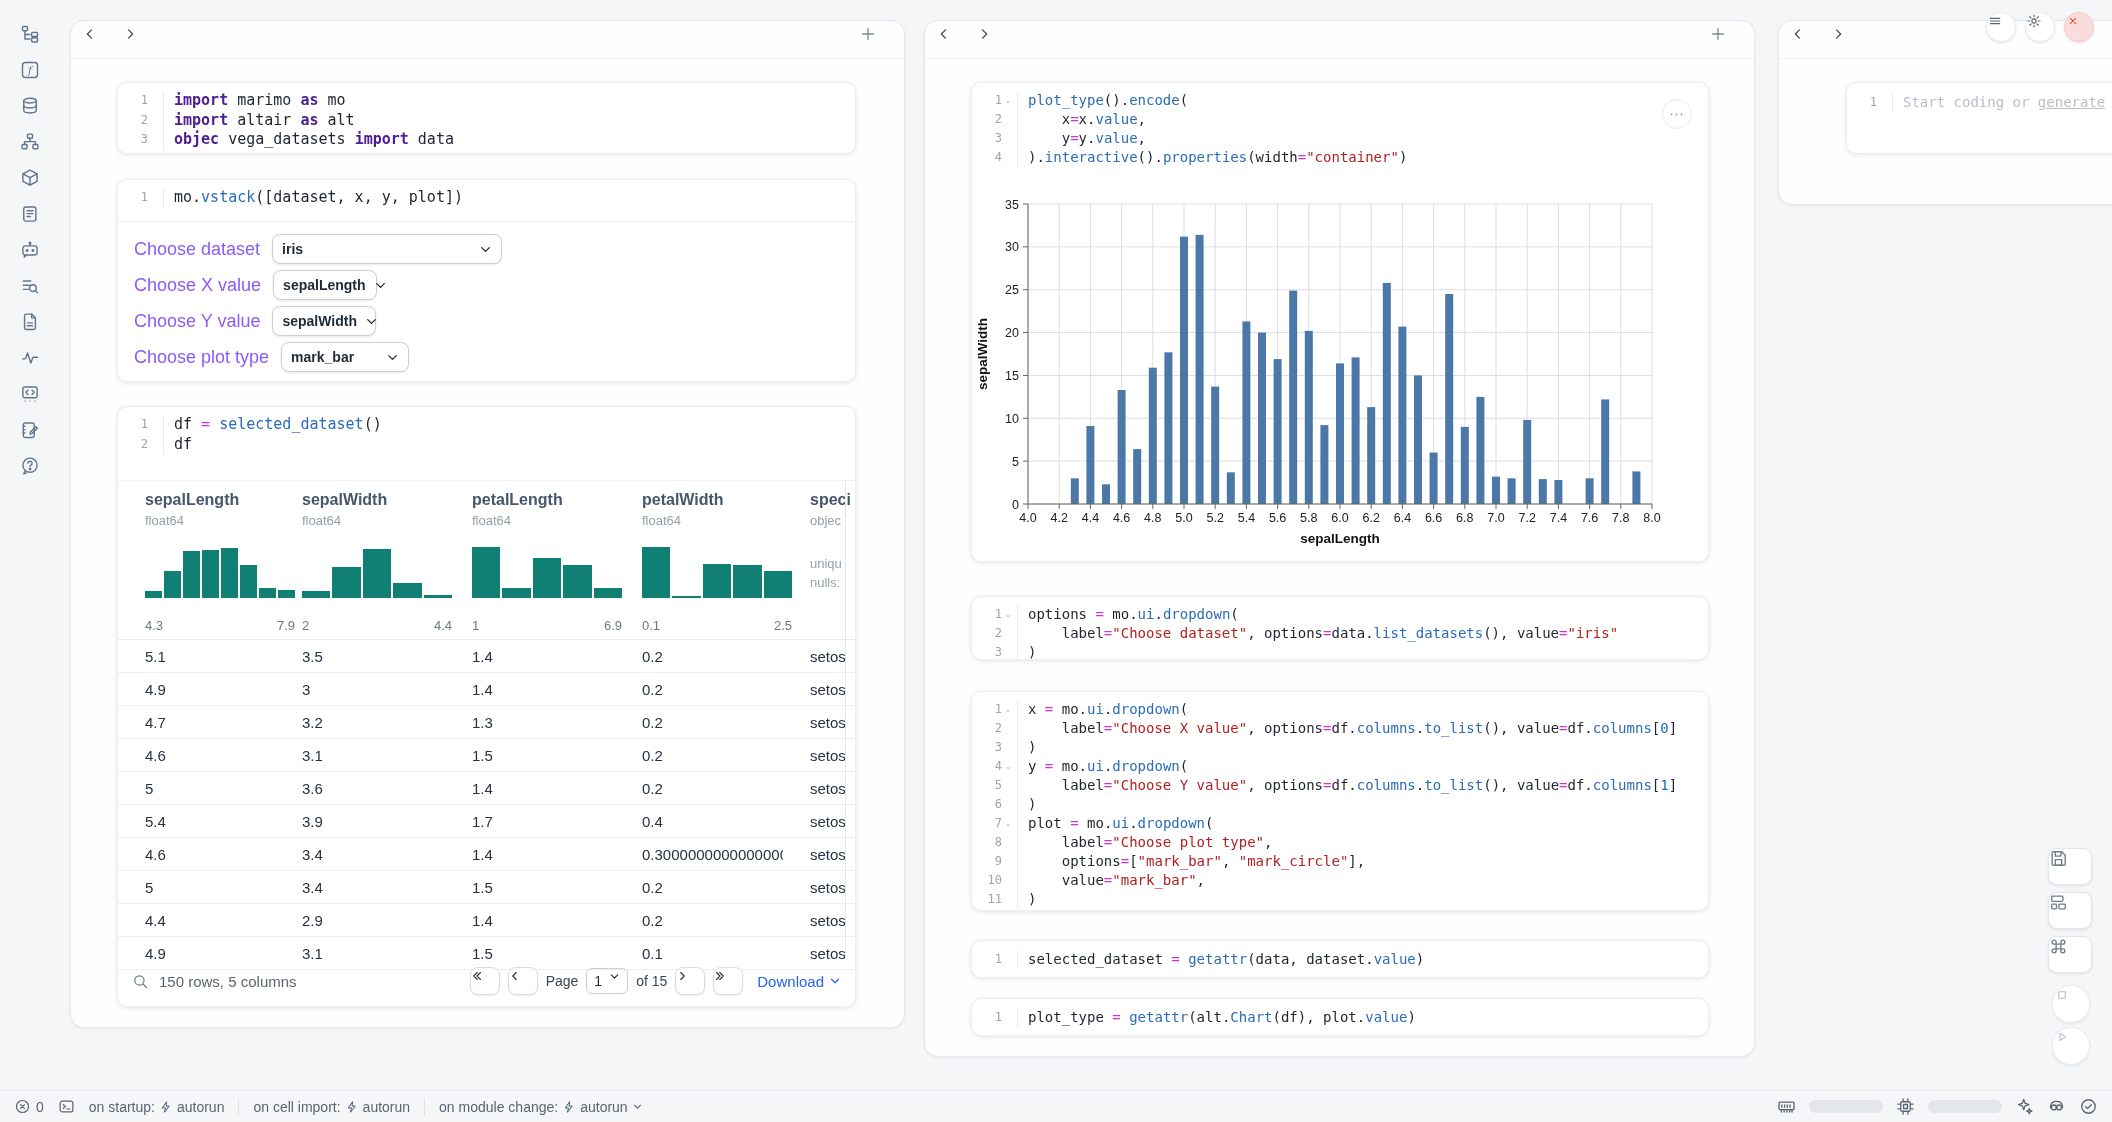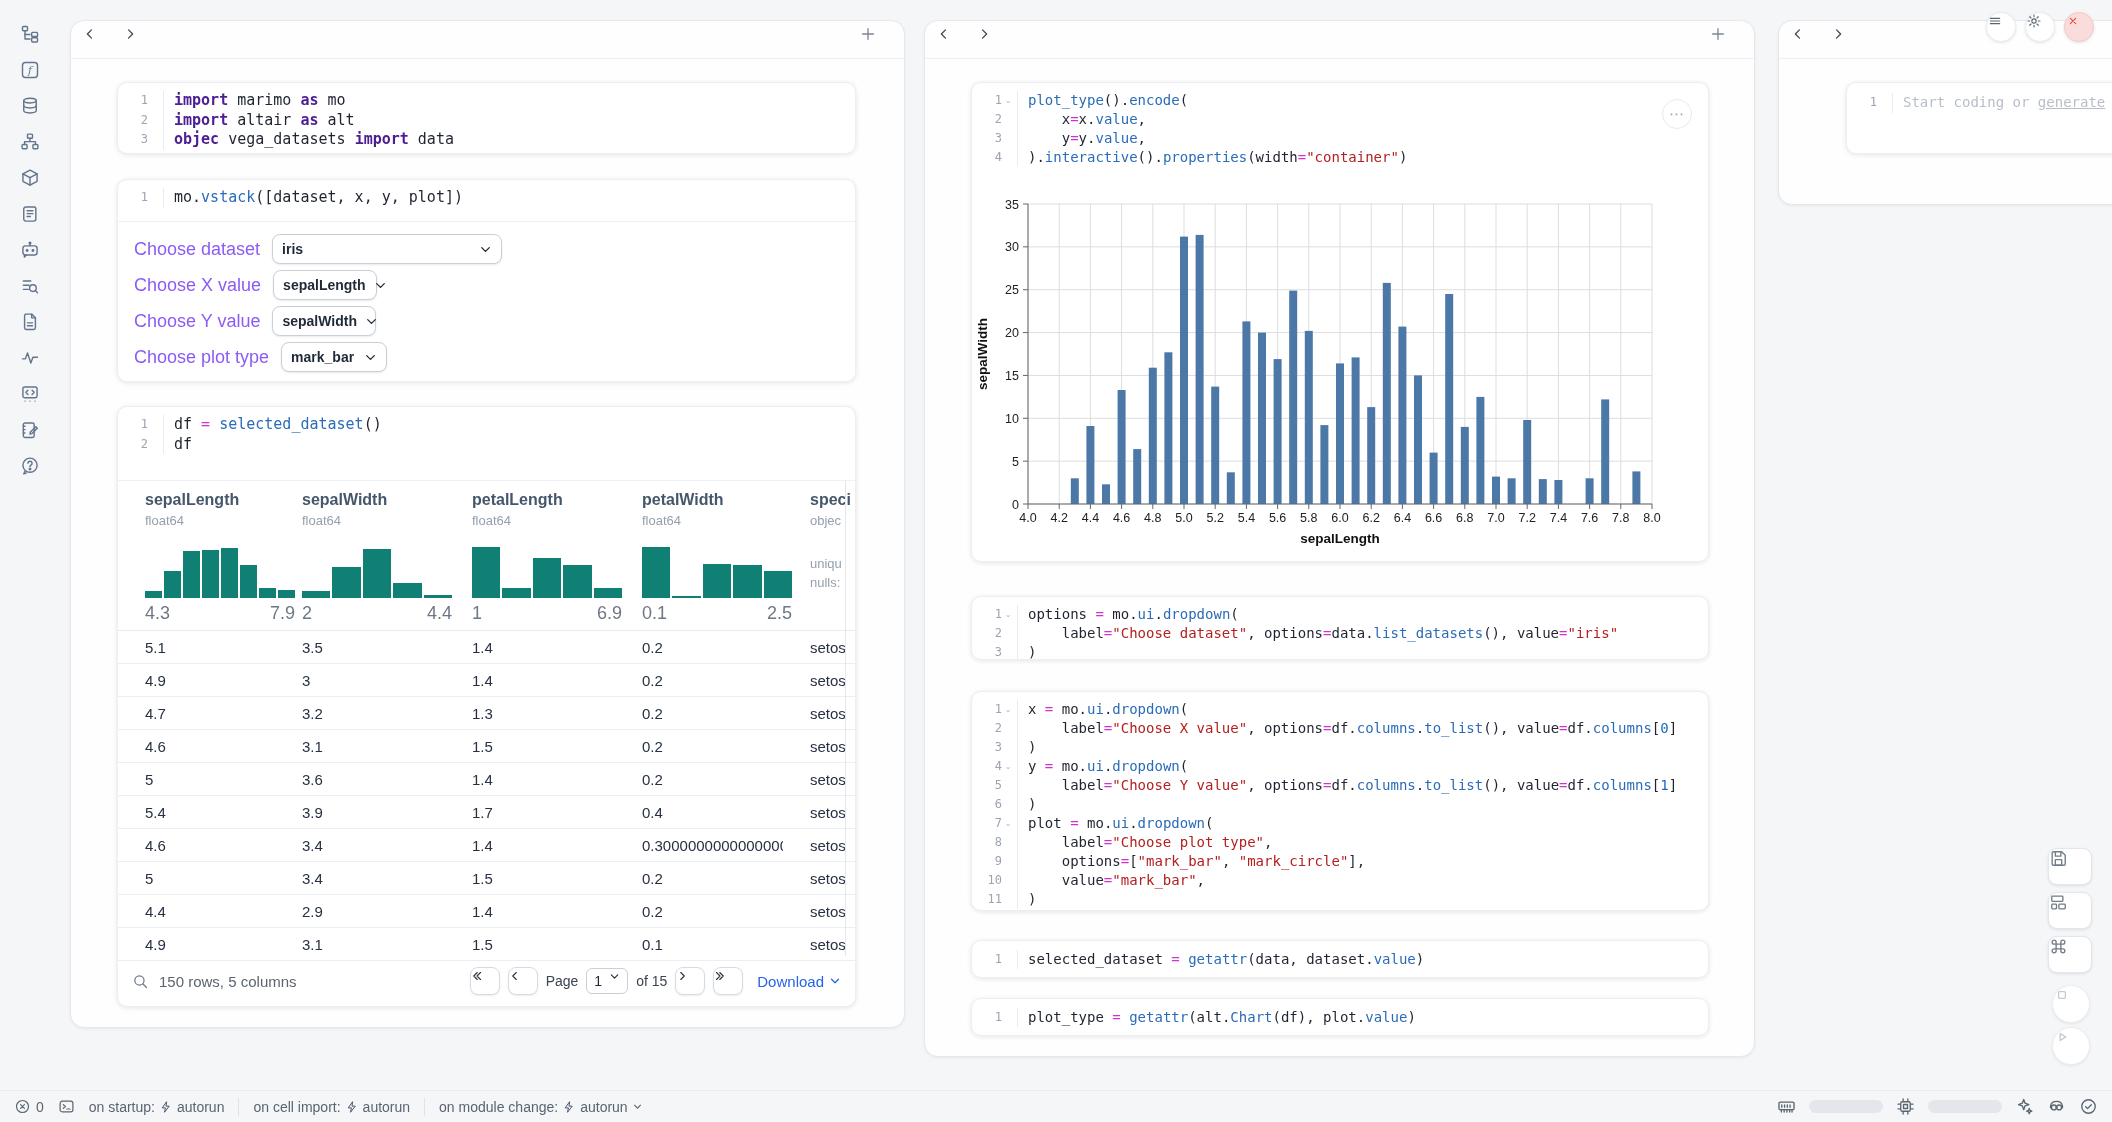--- a/index.html
+++ b/index.html
@@ -61,21 +61,21 @@
 
   
   #tbl { position:absolute; top:73px; left:0; right:0; bottom:0; border-top:1px solid #eef0f3; }
   #thead { display:flex; border-bottom:1px solid #e7eaee; }
   .th { flex:none; padding:10px 4px 6px 27px; }
   .th .name { font-size:16px; font-weight:bold; color:#46566b; }
   .th .dtype { font-size:13px; color:#94a0ae; margin-top:4px; }
   .hist { height:60px; width:150px; display:flex; align-items:flex-end; gap:2px; margin-top:10px; }
   .hist .hb { flex:1; background:#108074; }
   .minmax { width:150px; display:flex; justify-content:space-between;
-    font-size:18px; color:#6d7886; margin-top:5px; }
+    font-size:13px; color:#6d7886; margin-top:20px; }
   .stats { font-size:13px; color:#94a0ae; margin-top:26px; line-height:19px; }
   .trow { display:flex; border-bottom:1px solid #eceff2; height:33px; align-items:center; }
   .td { flex:none; padding-left:27px; font-size:15px; color:#273142;
     white-space:nowrap; overflow:hidden; }
   #tbl-edge { position:absolute; right:9px; top:0; bottom:50px; width:1px; background:#e3e7ec; }
   #tfoot { position:absolute; left:0; right:0; bottom:0; height:50px; display:flex;
     align-items:center; padding:0 14px; }
   #tfoot .summary { font-size:15px; color:#5b6570; margin-left:10px; }
   .f-ico { width:17px; height:17px; color:#6a7585; }
   .f-ico svg { width:17px; height:17px; }
@@ -317,21 +317,21 @@
           <span class="ctrl-label">Choose Y value</span>
           <span class="select" style="width:104px">
             <span>sepalWidth</span>
             <svg viewBox="0 0 24 24" fill="none" stroke="currentColor" stroke-width="1.7" stroke-linecap="round" stroke-linejoin="round" width="13" height="13">
               <path d="M5 8.5l7 7 7-7" stroke-width="2.4"></path>
             </svg>
           </span>
         </div>
         <div class="ctrl-row">
           <span class="ctrl-label">Choose plot type</span>
-          <span class="select" style="width:106px">
+          <span class="select" style="width:128px">
             <span>mark_bar</span>
             <svg viewBox="0 0 24 24" fill="none" stroke="currentColor" stroke-width="1.7" stroke-linecap="round" stroke-linejoin="round" width="13" height="13">
               <path d="M5 8.5l7 7 7-7" stroke-width="2.4"></path>
             </svg>
           </span>
         </div>
       </div>
   </div>
   <div class="cell" id="cellC" style="left:46px;top:385px;width:739px;height:601px;">
     <div class="codewrap">

